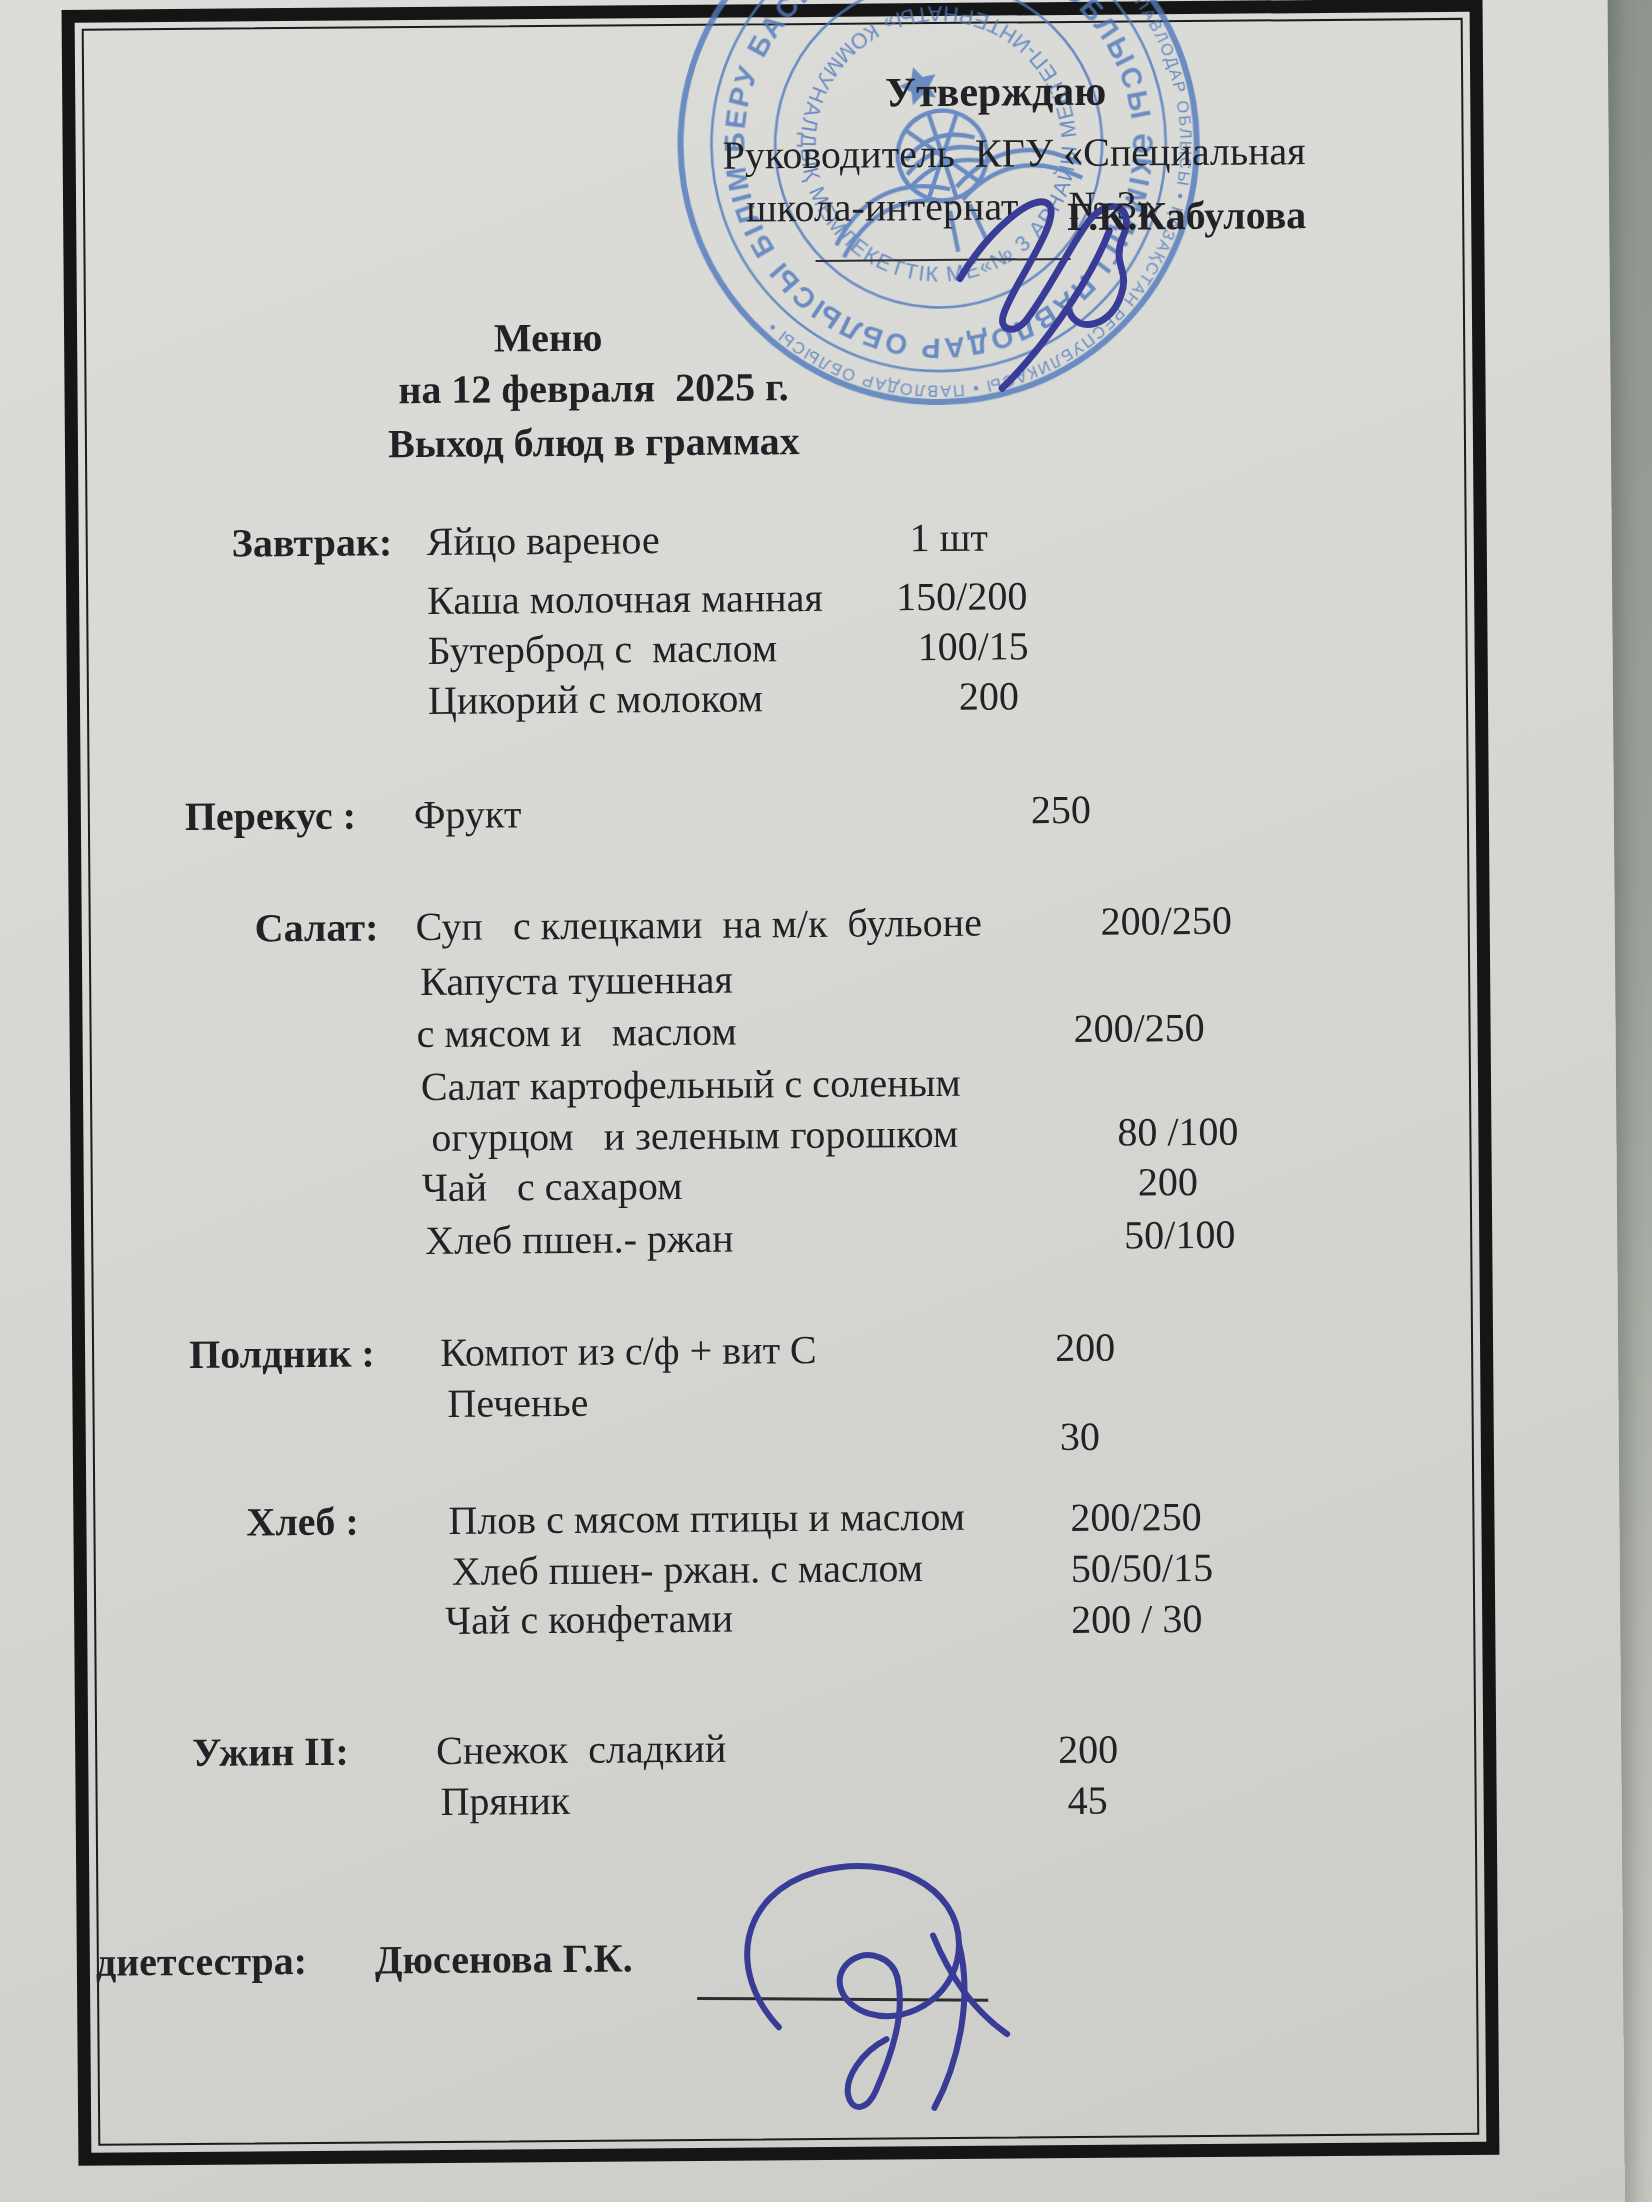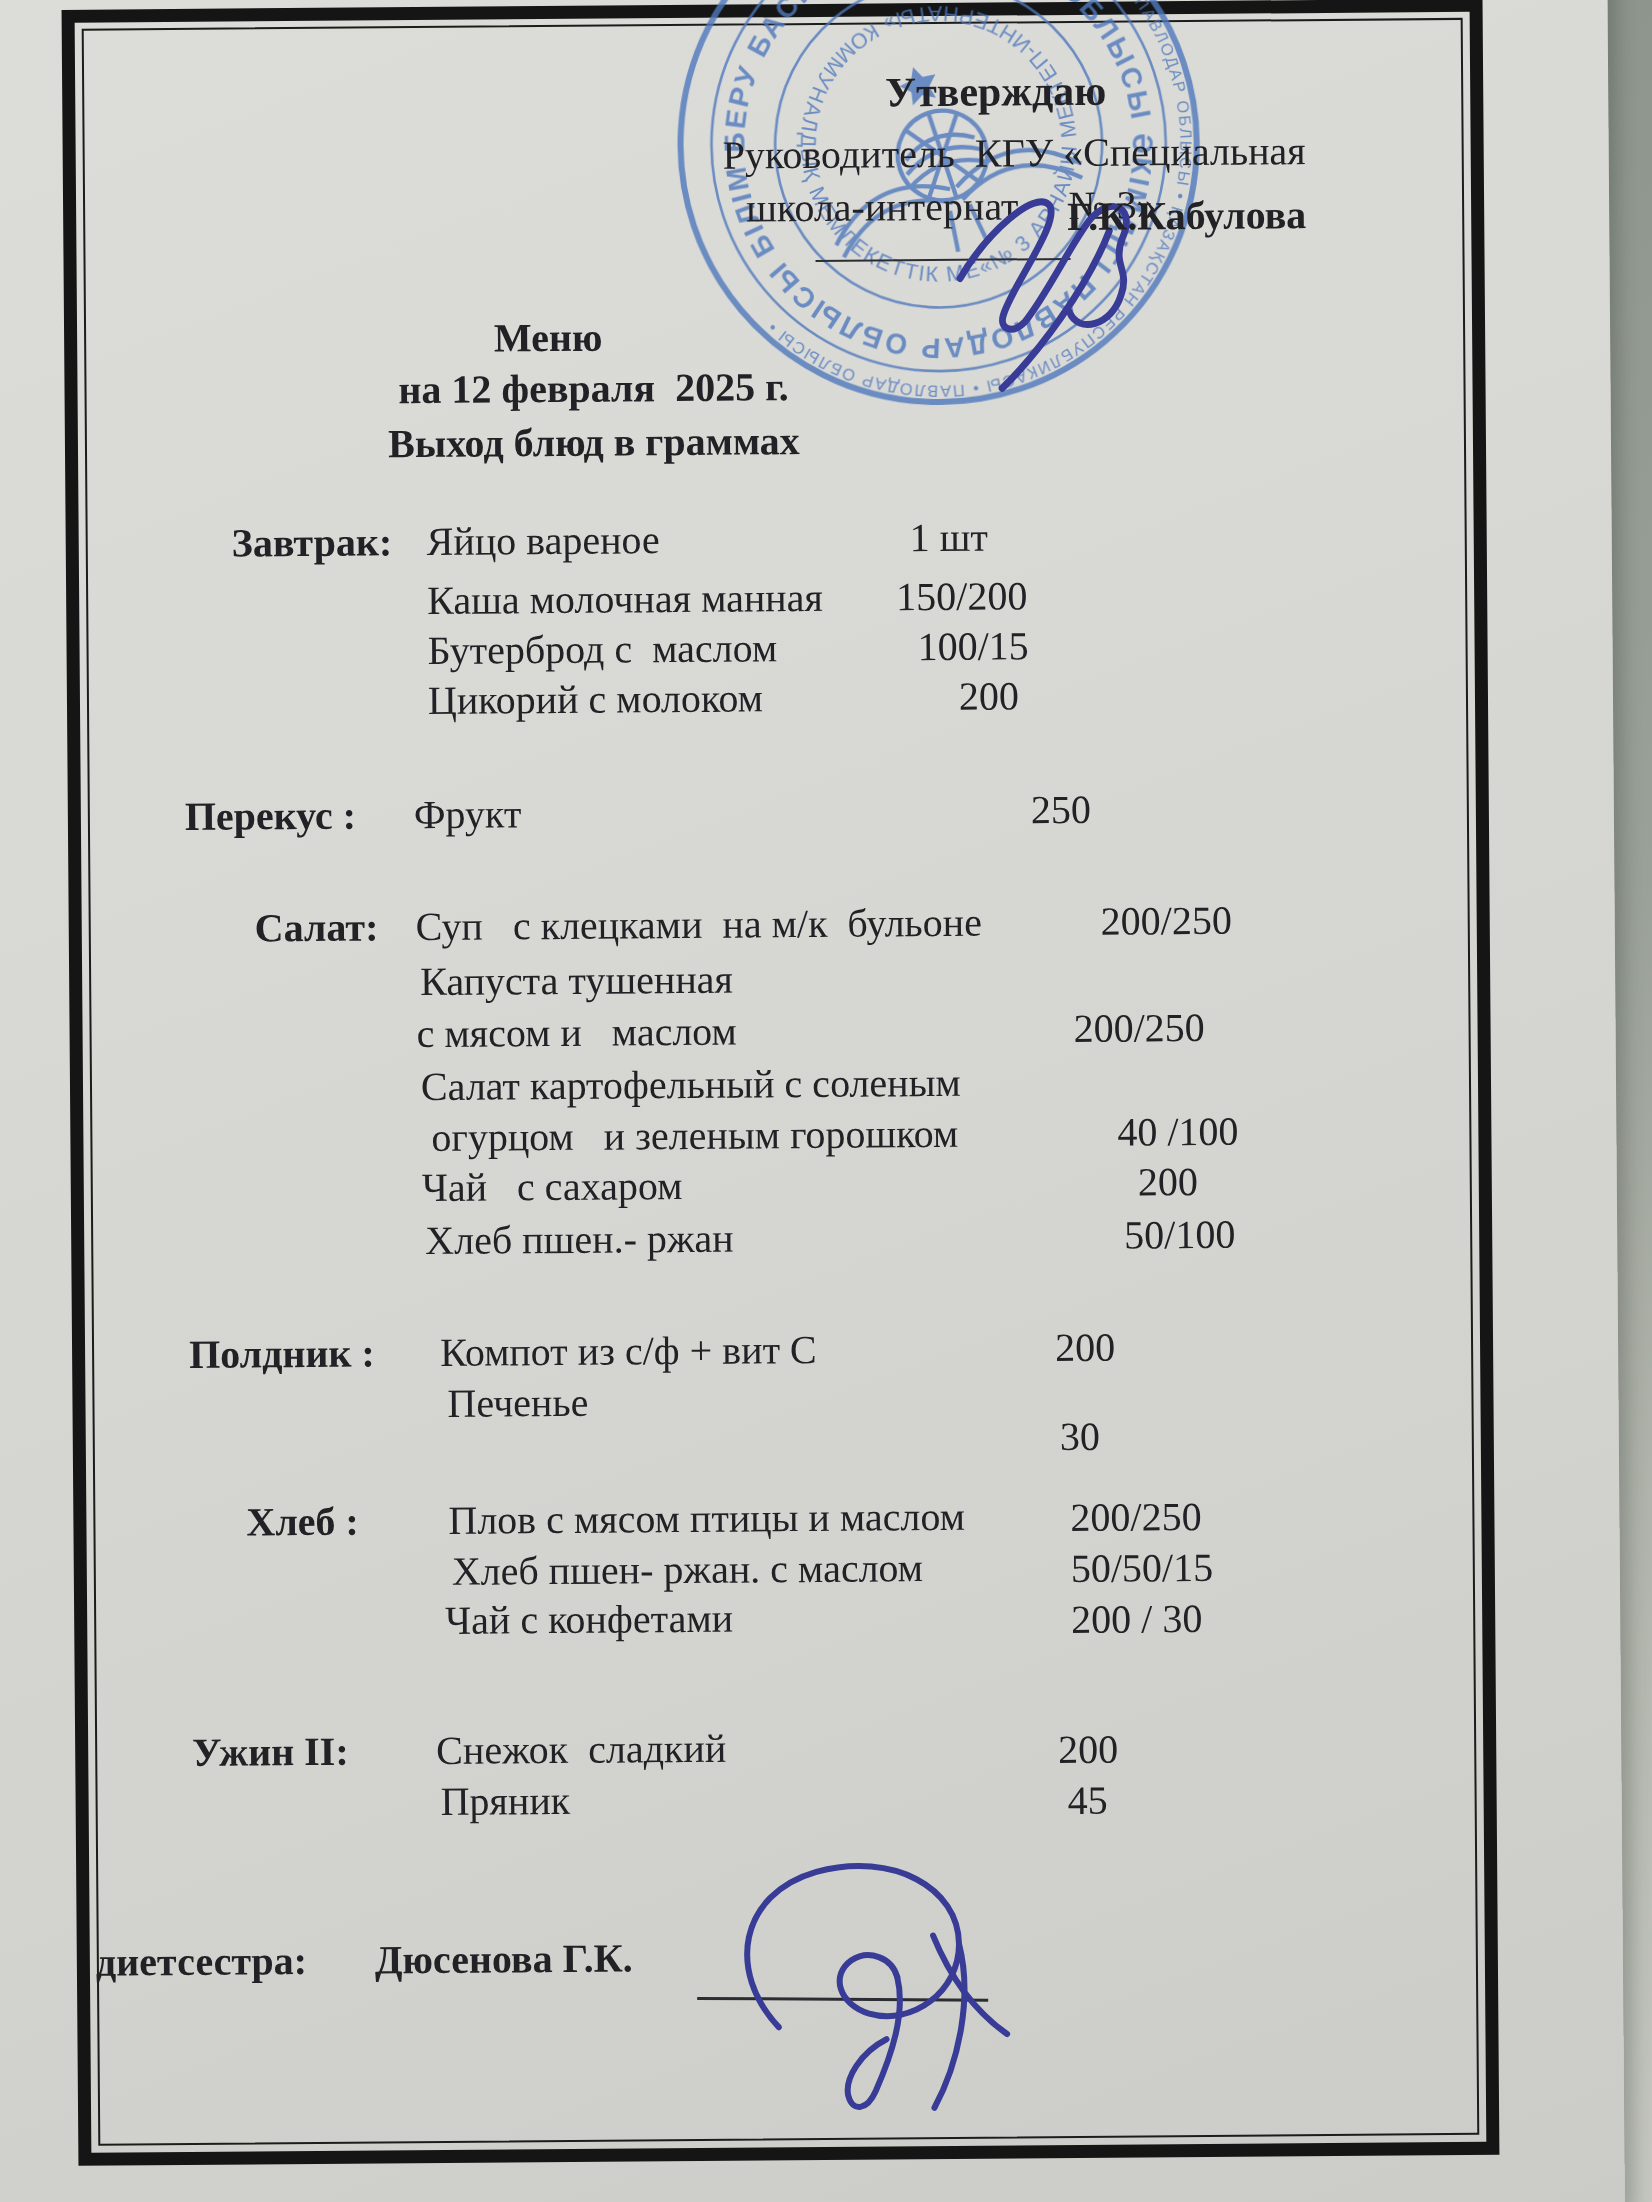--- a/index.html
+++ b/index.html
@@ -109,21 +109,21 @@
       <div class="row-qty" style="left:1045px; top:805px;">250</div>
 
       <div class="sec-label" style="left:268px; top:917px;">Салат:</div>
       <div class="row-name" style="left:429px; top:917px;">Суп   с клецками  на м/к  бульоне</div>
       <div class="row-qty" style="left:1114px; top:917px;">200/250</div>
       <div class="row-name" style="left:433px; top:972px;">Капуста тушенная</div>
       <div class="row-name" style="left:429px; top:1024px;">с мясом и   маслом</div>
       <div class="row-qty" style="left:1086px; top:1024px;">200/250</div>
       <div class="row-name" style="left:433px; top:1077px;">Салат картофельный с соленым</div>
       <div class="row-name" style="left:433px; top:1128px;"> огурцом   и зеленым горошком</div>
-      <div class="row-qty" style="left:1129px; top:1128px;">40 /100</div>
+      <div class="row-qty" style="left:1129px; top:1128px;">80 /100</div>
       <div class="row-name" style="left:433px; top:1178px;">Чай   с сахаром</div>
       <div class="row-qty" style="left:1149px; top:1178px;">200</div>
       <div class="row-name" style="left:436px; top:1231px;">Хлеб пшен.- ржан</div>
       <div class="row-qty" style="left:1135px; top:1231px;">50/100</div>
 
       <div class="sec-label" style="left:199px; top:1343px;">Полдник :</div>
       <div class="row-name" style="left:450px; top:1343px;">Компот из с/ф + вит С</div>
       <div class="row-qty" style="left:1065px; top:1343px;">200</div>
       <div class="row-name" style="left:457px; top:1394px;">Печенье</div>
       <div class="row-qty" style="left:1069px; top:1396px;margin-top:36px;">30</div>

